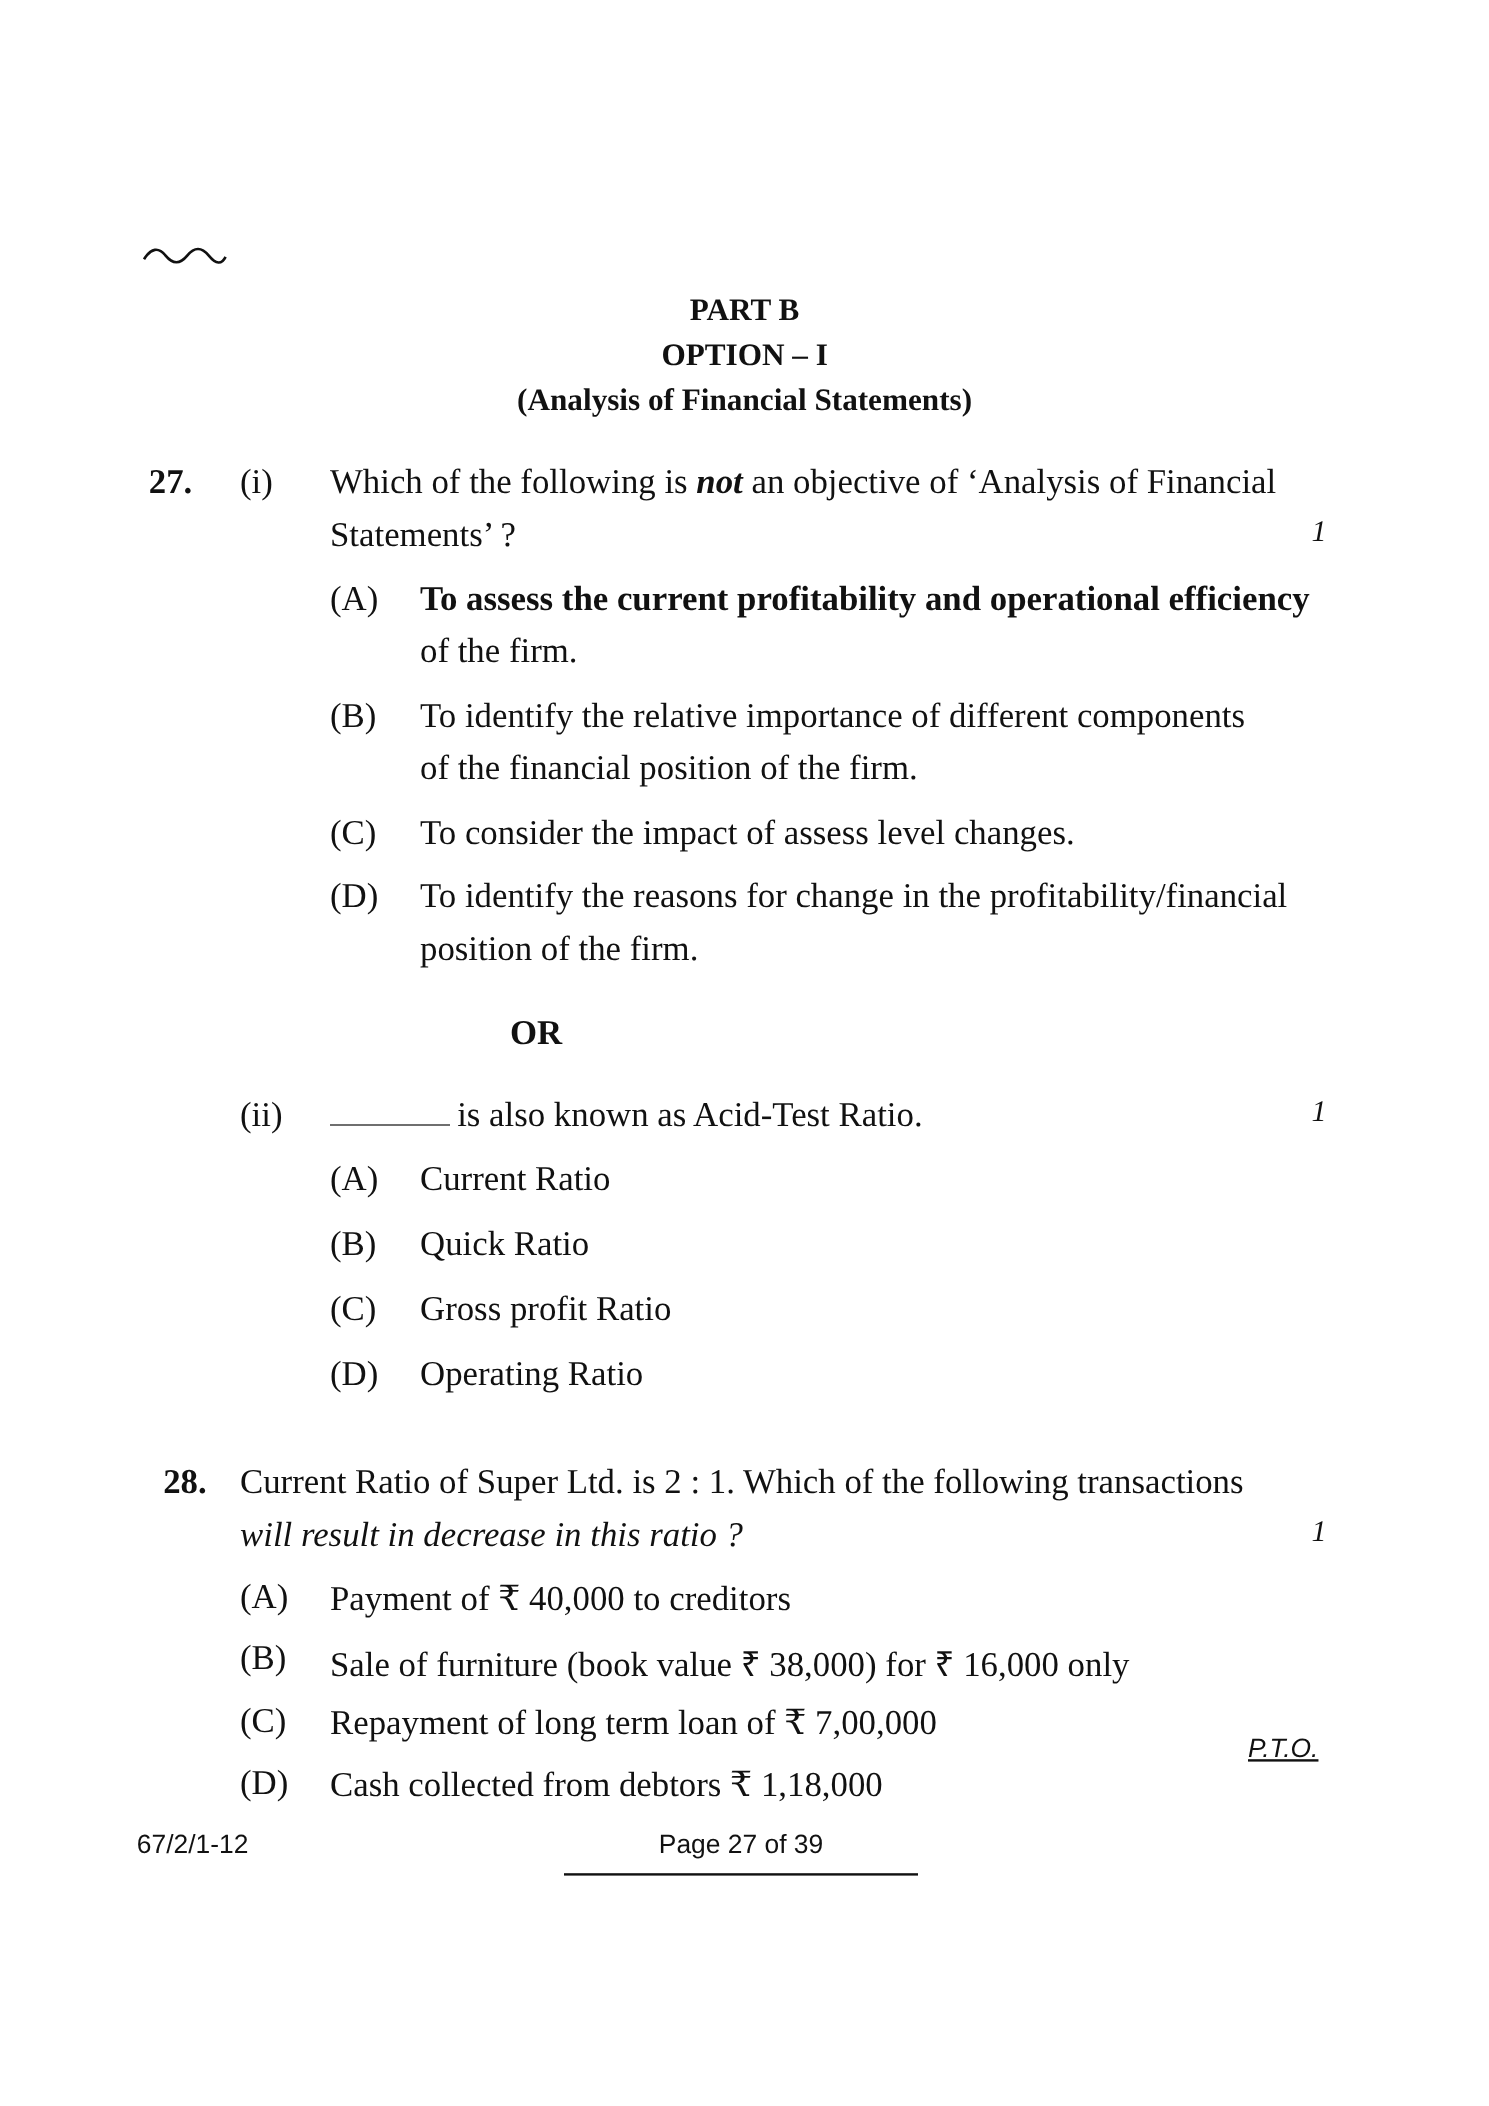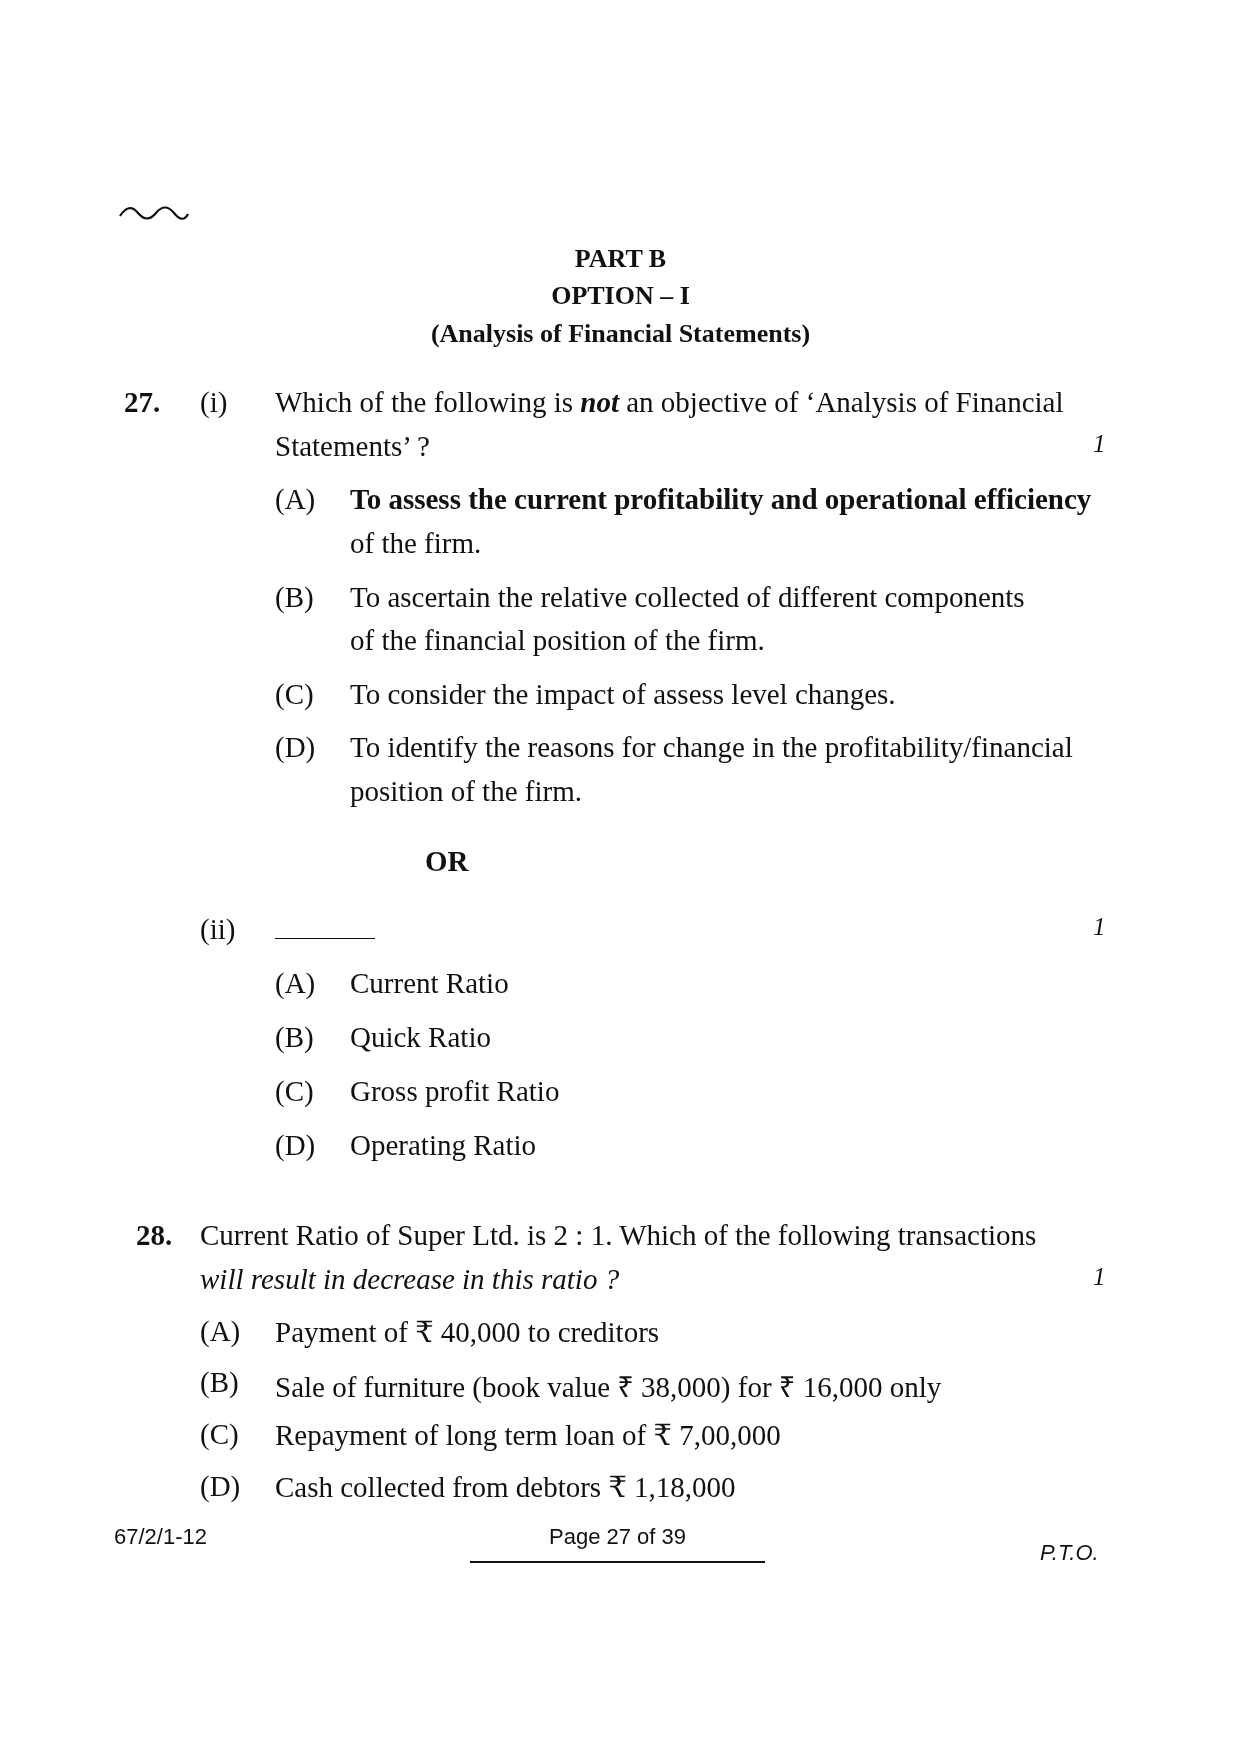--- a/index.html
+++ b/index.html
@@ -32,34 +32,34 @@
 <div class="abs serif" style="left:200px; top:386px;">(i)</div>
 <div class="abs serif" style="left:275px; top:386px;"><span>Which of the following is </span><b><i>not</i></b><span> an objective of  ‘Analysis of Financial</span></div>
 <div class="abs serif" style="left:275px; top:430px;">Statements’ ?</div>
 <div class="abs mark" style="left:1093px; top:430px;">1</div>
 
 <div class="abs serif" style="left:275px; top:483px;">(A)</div>
 <div class="abs serif" style="left:350px; top:483px;font-weight:bold;">To assess the current profitability and operational efficiency</div>
 <div class="abs serif" style="left:350px; top:527px;">of the firm.</div>
 
 <div class="abs serif" style="left:275px; top:581px;">(B)</div>
-<div class="abs serif" style="left:350px; top:581px;">To ascertain the relative collected of different components</div>
+<div class="abs serif" style="left:350px; top:581px;">To identify the relative importance of different components</div>
 <div class="abs serif" style="left:350px; top:624px;">of the financial position of the firm.</div>
 
 <div class="abs serif" style="left:275px; top:678px;">(C)</div>
 <div class="abs serif" style="left:350px; top:678px;">To consider the impact of assess level changes.</div>
 
 <div class="abs serif" style="left:275px; top:731px;">(D)</div>
 <div class="abs serif" style="left:350px; top:731px;">To identify the reasons for change in the profitability/financial</div>
 <div class="abs serif" style="left:350px; top:775px;">position of the firm.</div>
 
 <div class="abs serif bold" style="left:425px; top:845px;">OR</div>
 
 <div class="abs serif" style="left:200px; top:913px;">(ii)</div>
-<div class="abs serif" style="left:275px; top:913px;"><span class="blank"></span></div>
+<div class="abs serif" style="left:275px; top:913px;"><span class="blank"></span><span>is also known as Acid-Test Ratio.</span></div>
 <div class="abs mark" style="left:1093px; top:913px;">1</div>
 
 <div class="abs serif" style="left:275px; top:967px;">(A)</div>
 <div class="abs serif" style="left:350px; top:967px;">Current Ratio</div>
 <div class="abs serif" style="left:275px; top:1021px;">(B)</div>
 <div class="abs serif" style="left:350px; top:1021px;">Quick Ratio</div>
 <div class="abs serif" style="left:275px; top:1075px;">(C)</div>
 <div class="abs serif" style="left:350px; top:1075px;">Gross profit Ratio</div>
 <div class="abs serif" style="left:275px; top:1129px;">(D)</div>
 <div class="abs serif" style="left:350px; top:1129px;">Operating Ratio</div>
@@ -74,13 +74,13 @@
 <div class="abs serif" style="left:200px; top:1366px;">(B)</div>
 <div class="abs serif" style="left:275px; top:1366px;font-family:Liberation Serif, serif;">Sale of furniture (book value ₹ 38,000) for ₹ 16,000 only</div>
 <div class="abs serif" style="left:200px; top:1418px;">(C)</div>
 <div class="abs serif" style="left:275px; top:1418px;">Repayment of long term loan of ₹ 7,00,000</div>
 <div class="abs serif" style="left:200px; top:1470px;">(D)</div>
 <div class="abs serif" style="left:275px; top:1470px;">Cash collected from debtors ₹ 1,18,000</div>
 
 <div class="abs footer" style="left:114px; top:1524px;">67/2/1-12</div>
 <div class="abs footer" style="left:470px; width:295px; text-align:center; top:1524px; ">Page 27 of 39</div>
 <div class="uline" style="left:470px; top:1561px; width:295px;"></div>
-<div class="abs footer" style="left:1040px; top:1540px; font-style:italic;">P.T.O.</div>
+<div class="abs footer" style="left:1040px; top:1444px; font-style:italic;text-decoration:underline;">P.T.O.</div>
 
 </body></html>

